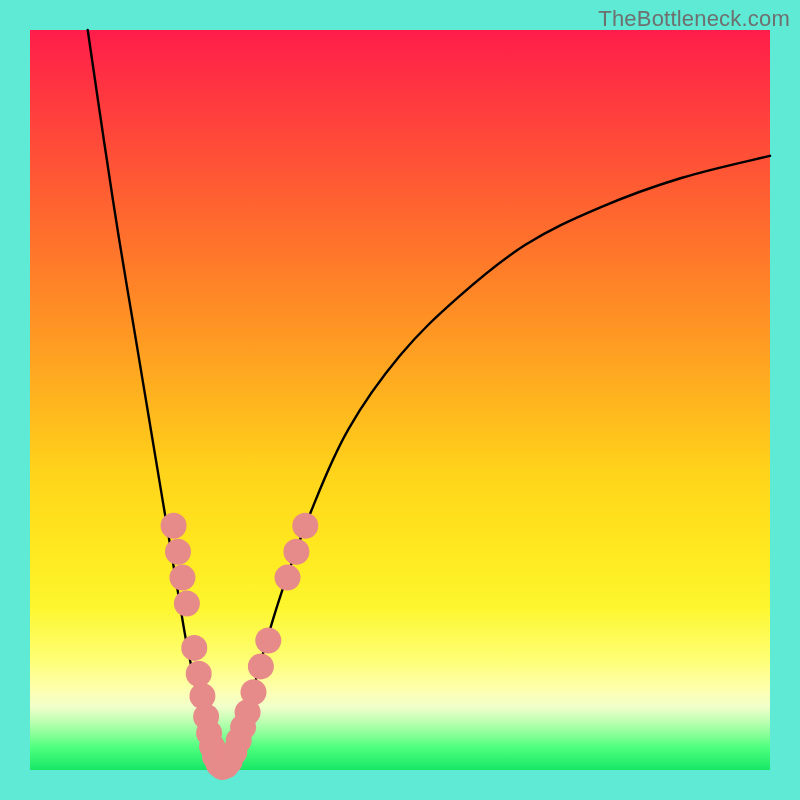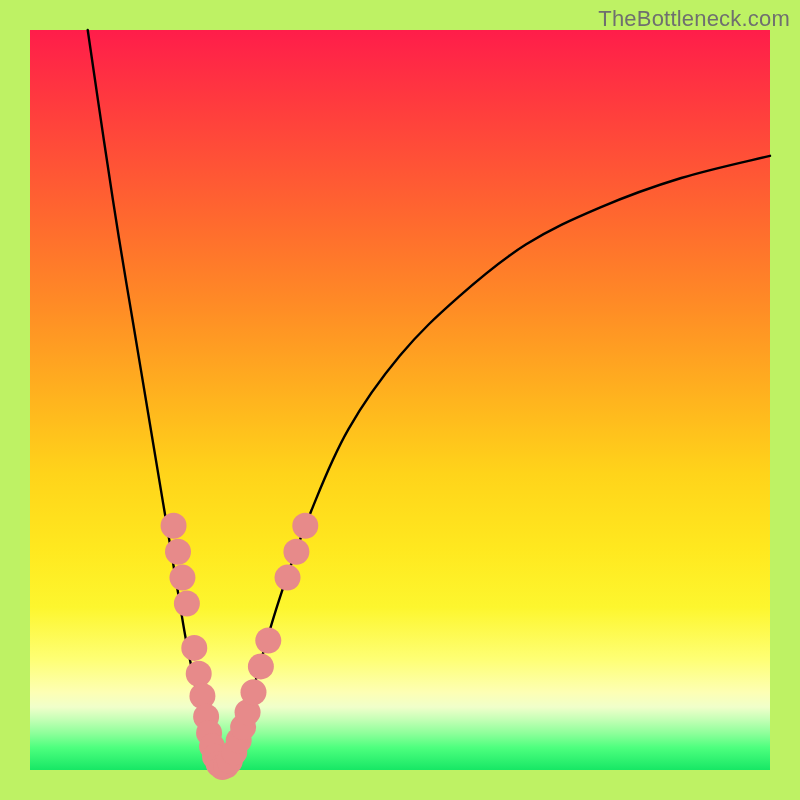--- a/index.html
+++ b/index.html
@@ -8,21 +8,21 @@
     width: 800px;
     height: 800px;
     overflow: hidden;
     background: #000;
     font-family: Arial, Helvetica, sans-serif;
   }
   .frame {
     position: relative;
     width: 800px;
     height: 800px;
-    background: #bef264;
+    background: #5eead4;
   }
   .plot-area {
     position: absolute;
     left: 30px;
     top: 30px;
     width: 740px;
     height: 740px;
     background: linear-gradient(to bottom,
       #ff1d4a 0%,
       #ff3b3e 10%,

